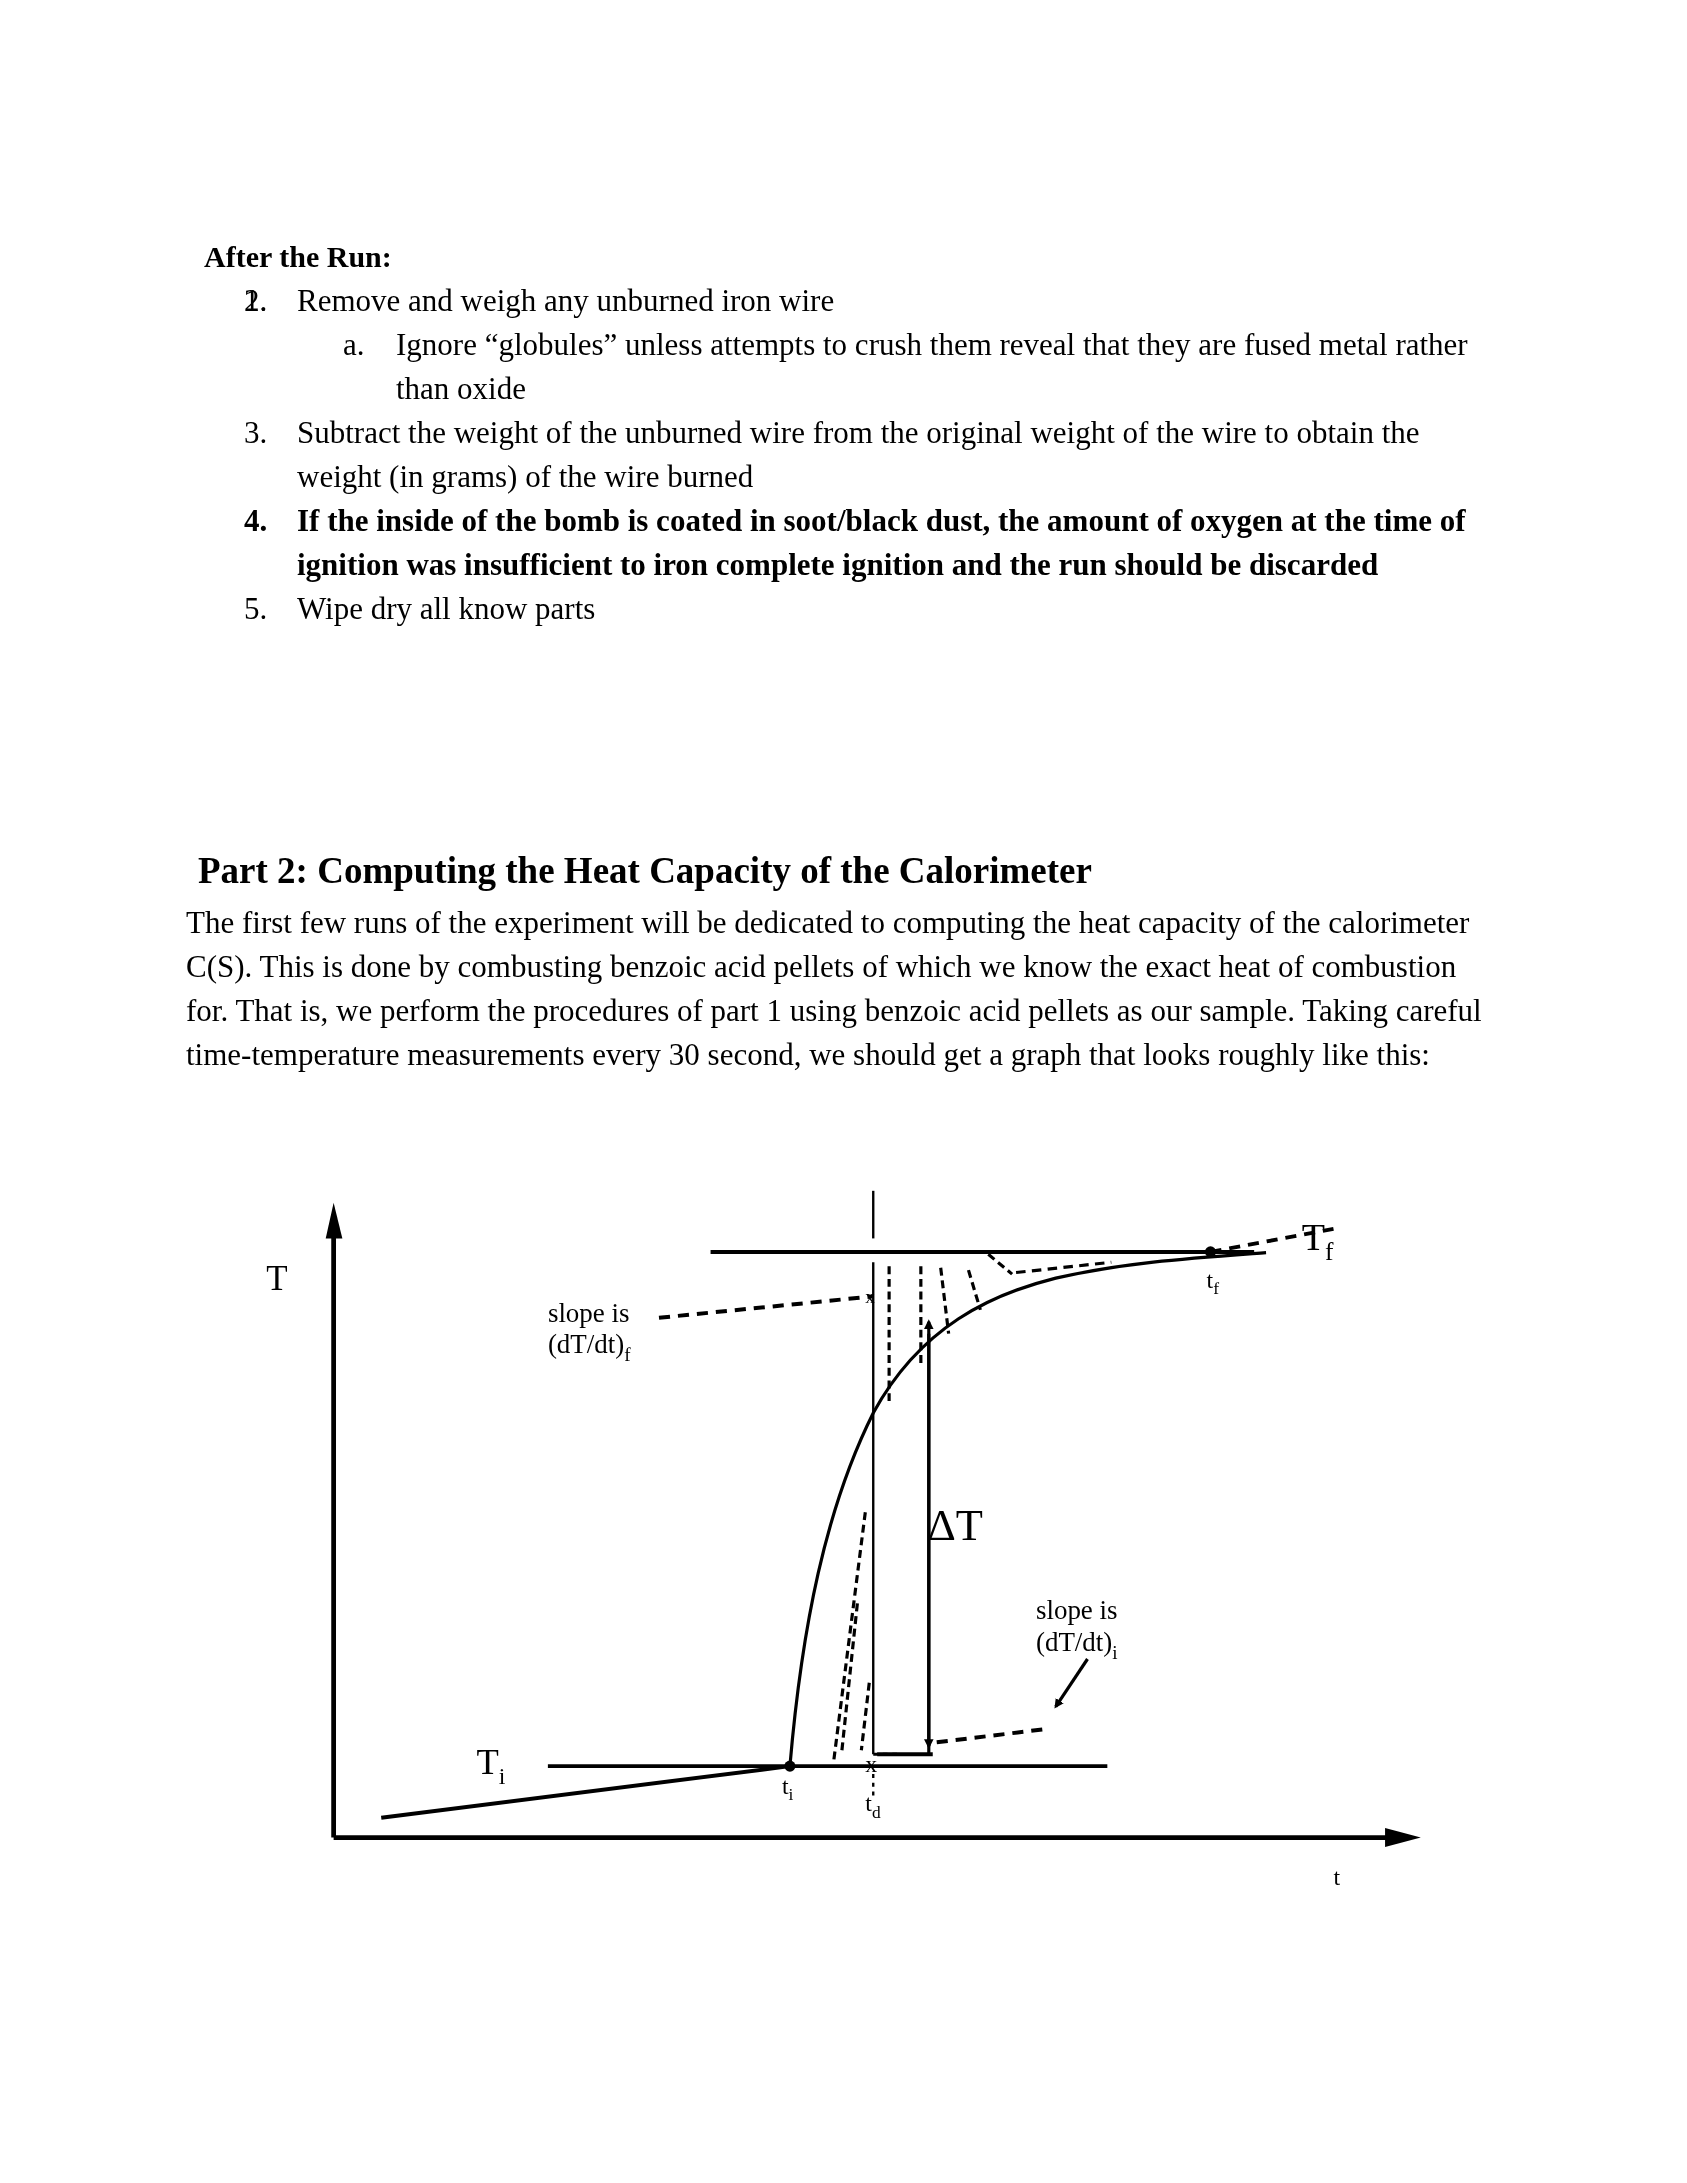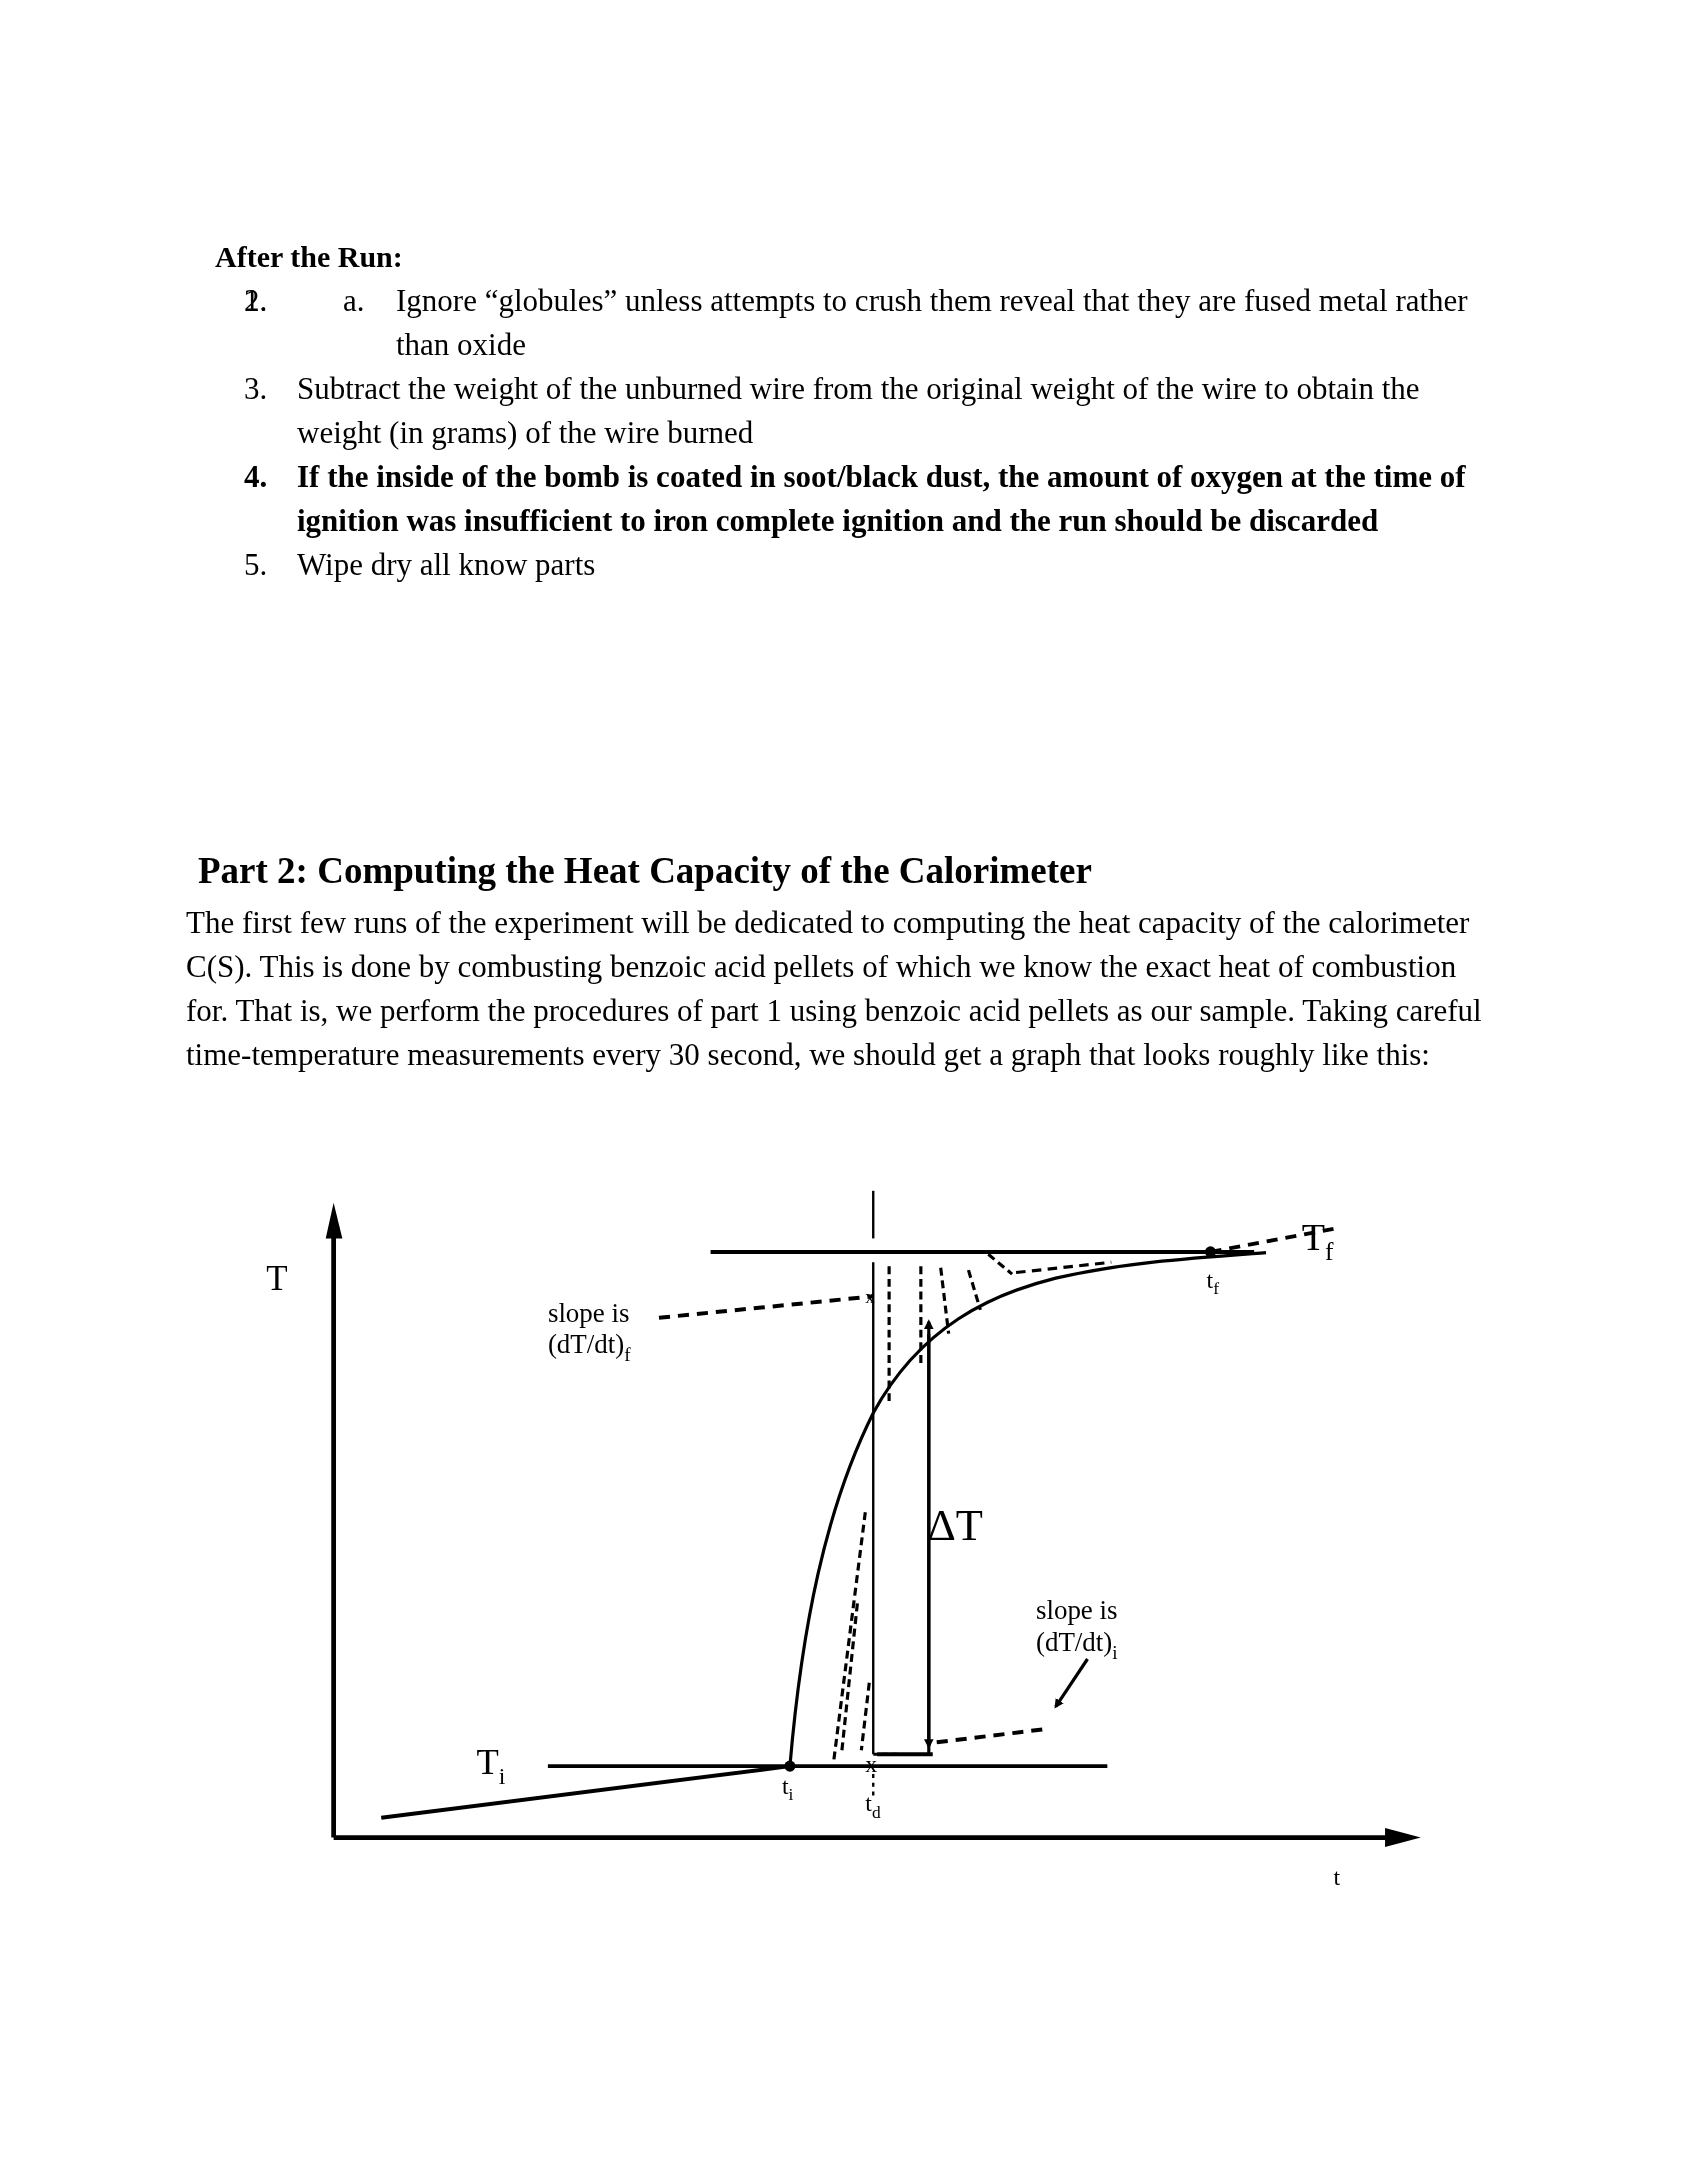--- a/index.html
+++ b/index.html
@@ -1,19 +1,19 @@
 <!DOCTYPE html>
 <html style="font-size:12.7px"><head>
 <meta charset="utf-8">
 <style>
   html, body { margin: 0; padding: 0; background: #ffffff; }
   body { width: 1687px; height: 2183px; position: relative; overflow: hidden;
          font-family: "Liberation Serif", "DejaVu Serif", serif; color: #000; }
   .page { position: absolute; left: 0; top: 0; width: 1687px; height: 2183px; }
-  .heading-run { position: absolute; left: 215px; top: 240px; font-size: 30px; font-weight: bold; }
+  .heading-run { position: absolute; left: 204px; top: 240px; font-size: 30px; font-weight: bold; }
   .list { position: absolute; left: 198px; top: 279px; width: 1286px; font-size: 31px; line-height: 44px; }
   .item { position: relative; padding-left: 99px; }
   .item .num { position: absolute; left: 46px; }
   .item.bold { font-weight: bold; }
   .subitem { position: relative; padding-left: 198px; }
   .subitem .num { position: absolute; left: 145px; }
   .part-title { position: absolute; left: 198px; top: 849px; font-size: 37px; font-weight: bold; }
   .para { position: absolute; left: 186px; top: 901px; width: 1302px; font-size: 31px; line-height: 44px; }
   .figure { position: absolute; left: 238px; top: 1167px; width: 1207px; height: 738px; }
   .figure svg { width: 100%; height: 100%; }
@@ -25,20 +25,21 @@
 <div class="page">
 
   <div class="heading-run">After the Run:</div>
 
   <div class="list">
     <div class="item">
       <span class="num">1.</span>
     </div>
     <div class="item">
       <span class="num">2.</span>
+      <span>Remove and weigh any unburned iron wire</span>
     </div>
     <div class="subitem">
       <span class="num">a.</span>
       <span>Ignore “globules” unless attempts to crush them reveal that they are fused metal rather than oxide</span>
     </div>
     <div class="item">
       <span class="num">3.</span>
       <span>Subtract the weight of the unburned wire from the original weight of the wire to obtain the weight (in grams) of the wire burned</span>
     </div>
     <div class="item bold">

